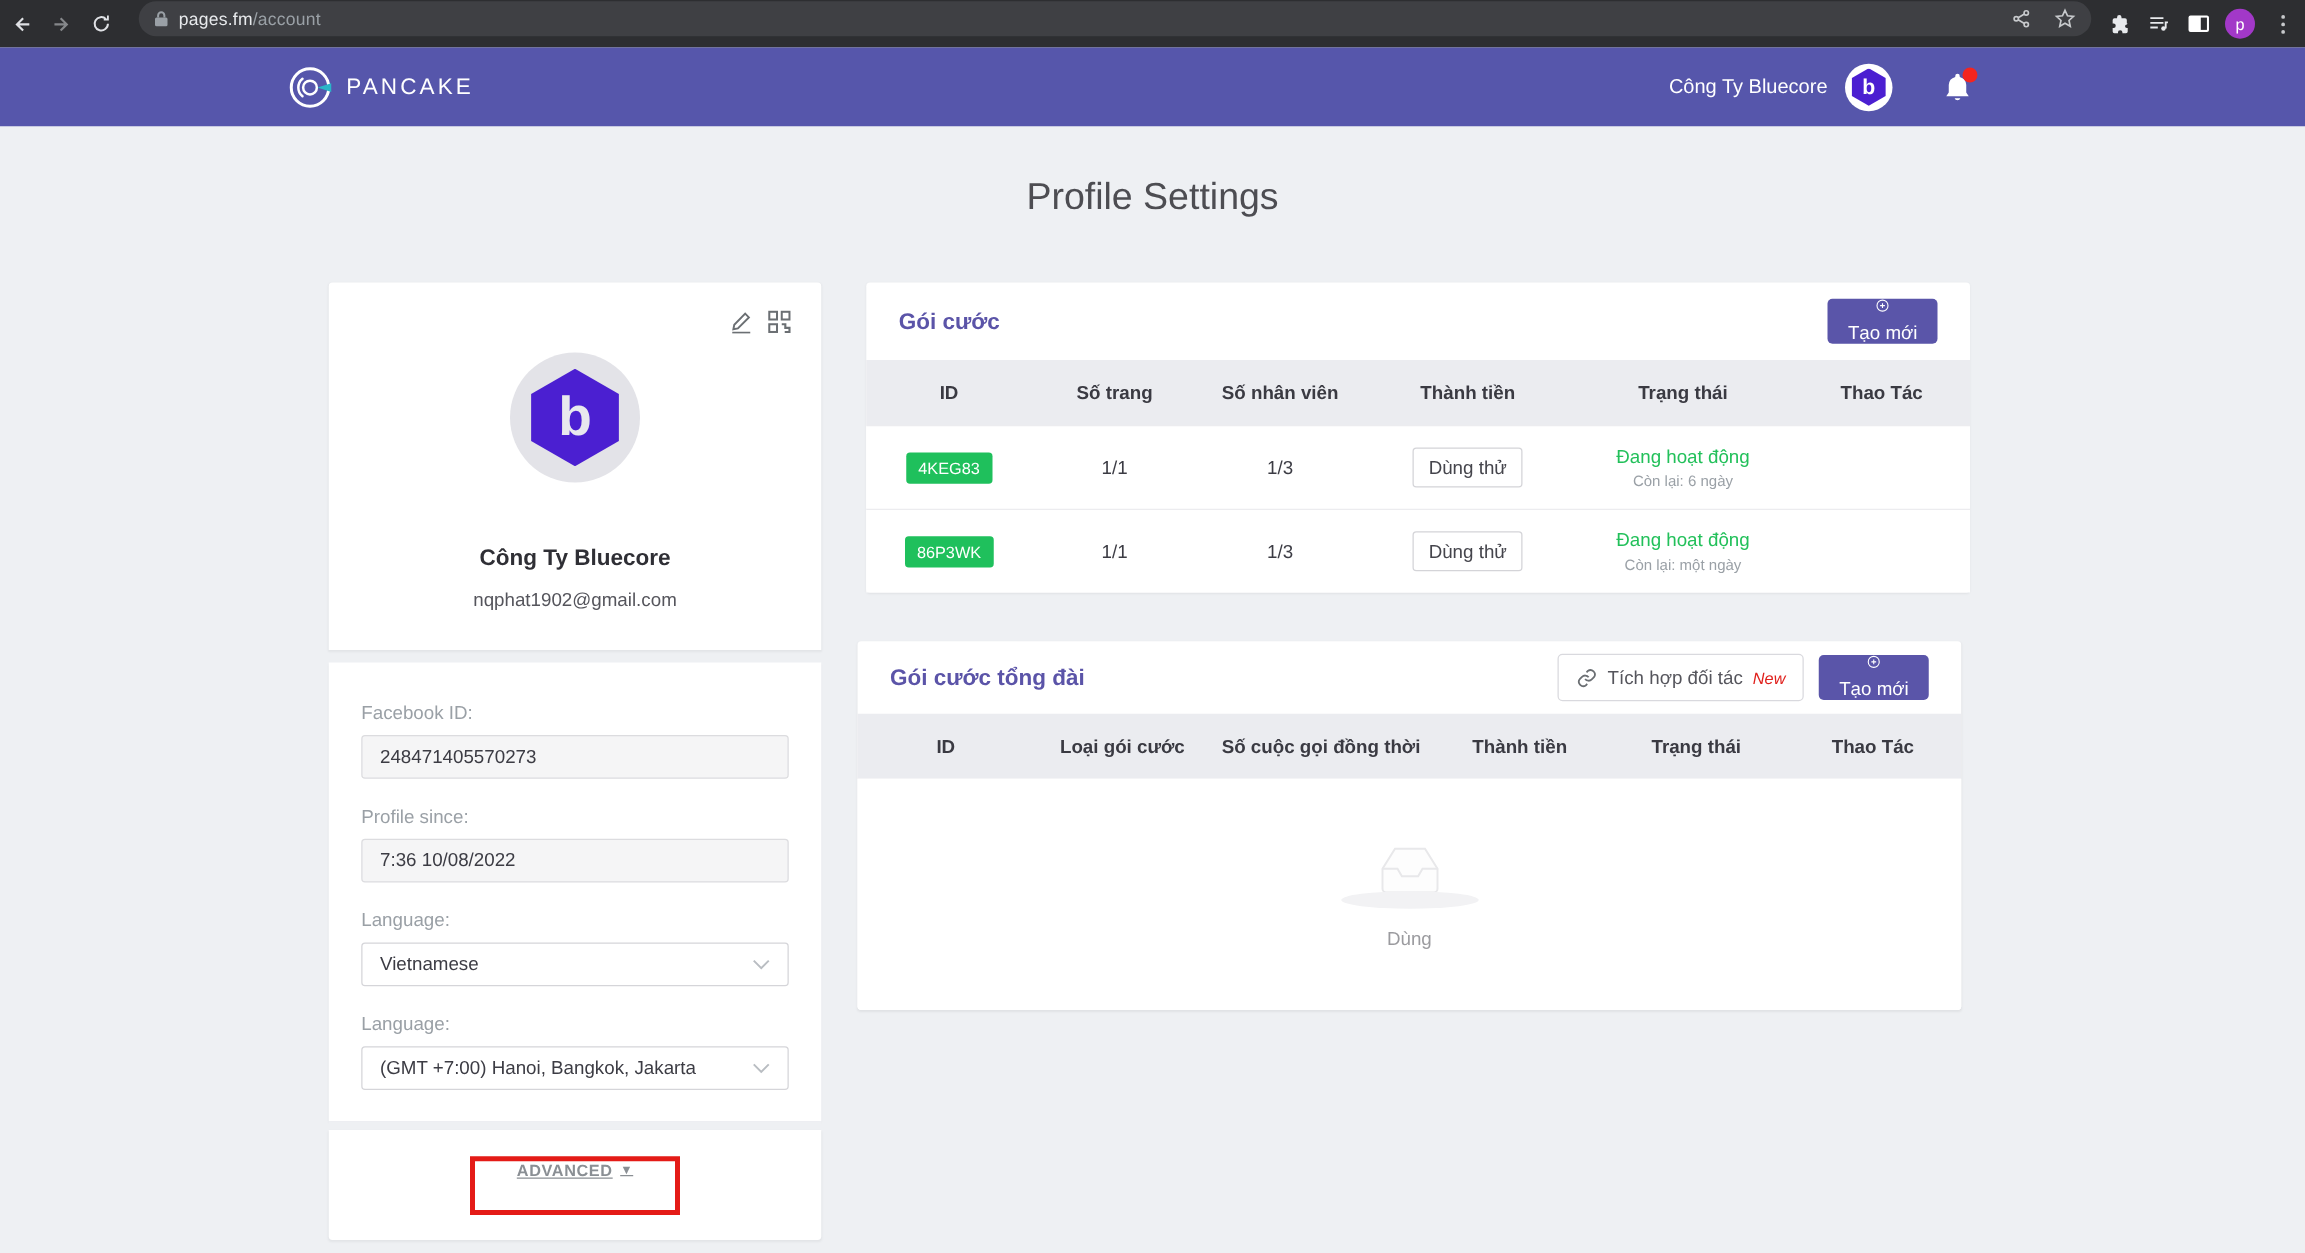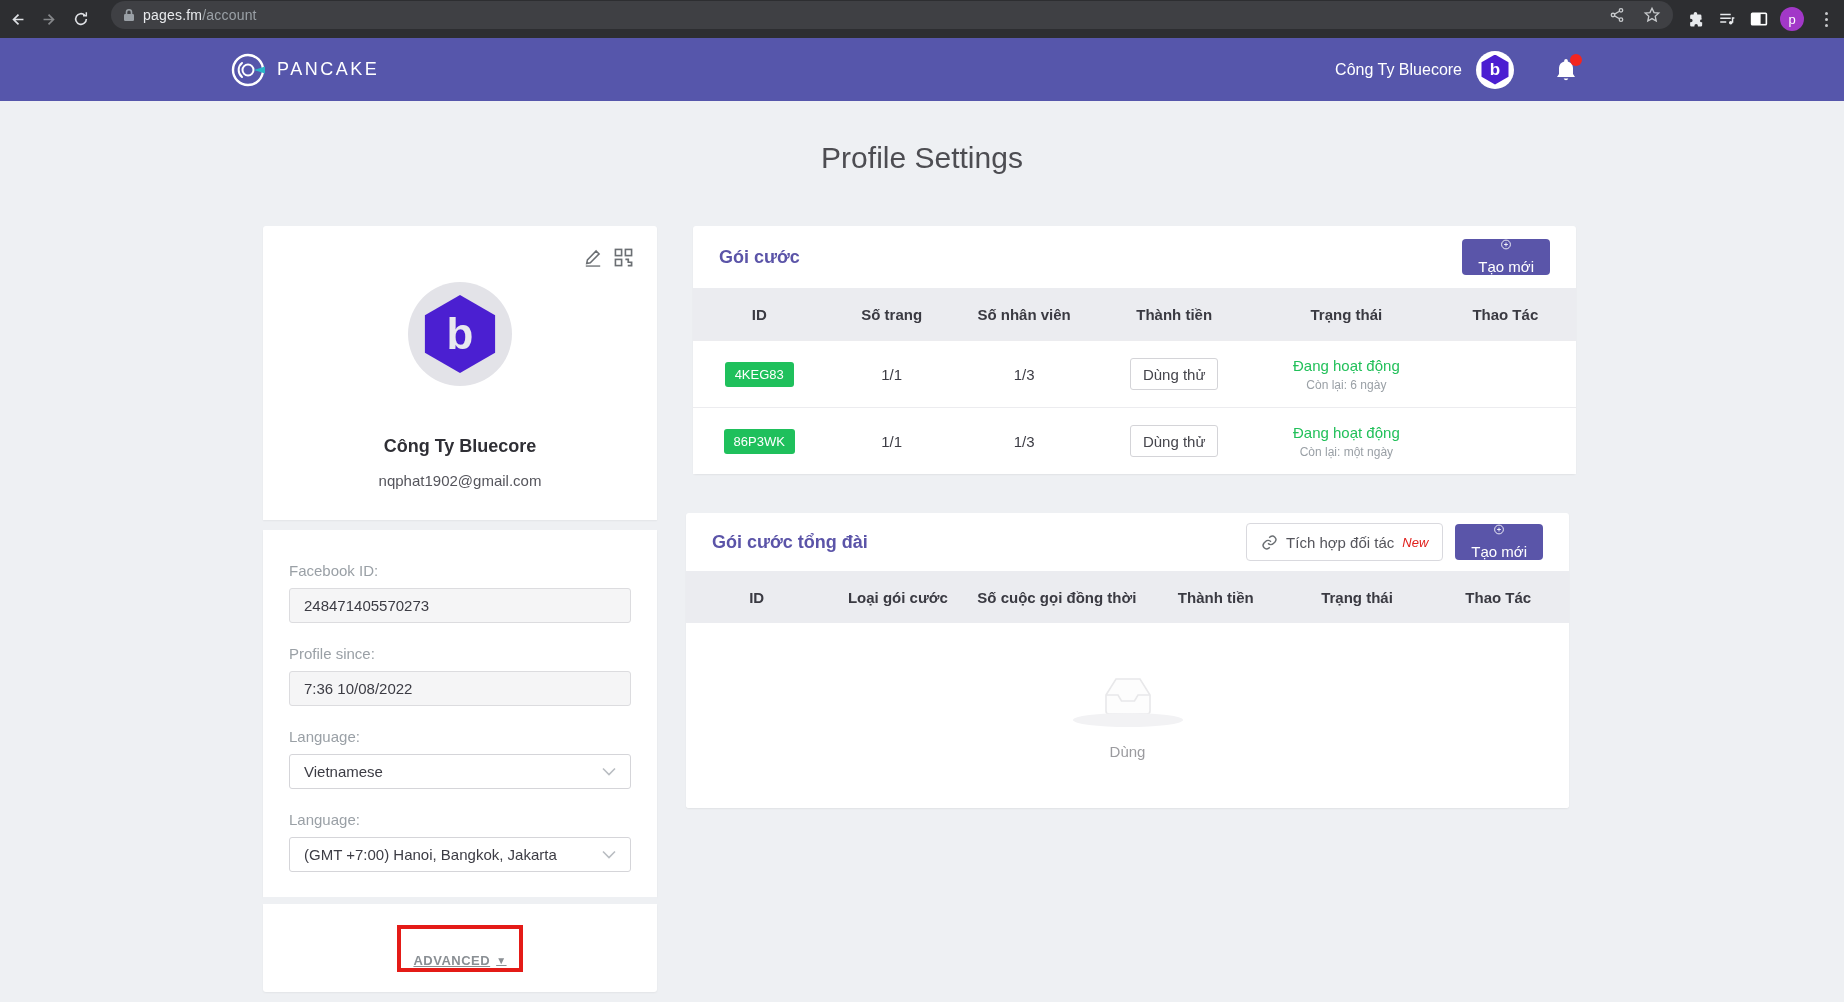--- a/index.html
+++ b/index.html
@@ -43,21 +43,21 @@
   .big-hexa { width:78px; height:78px; background:#4b1fd1; clip-path:polygon(50% 0,95% 26%,95% 74%,50% 100%,5% 74%,5% 26%); display:flex; align-items:center; justify-content:center; color:#e8e8ee; font-weight:bold; font-size:44px; }
   .pc-name { position:absolute; left:0; top:210px; width:100%; text-align:center; font-size:18px; font-weight:bold; color:#2f2f35; }
   .pc-email { position:absolute; left:0; top:246px; width:100%; text-align:center; font-size:15px; color:#55555c; }
   .pc-gap { height:10px; background:#eef0f3; }
   .pc-gap2 { height:7px; background:#eef0f3; }
   .pc-fields { height:367px; padding:32px 26px 0 26px; }
   .field-label { font-size:15px; color:#9aa0a6; margin-bottom:9px; }
   .field-input { width:342px; height:35px; background:#f5f5f6; border:1px solid #dcdcdf; border-radius:3px; font-size:15px; color:#3c3c44; padding:0 14px; display:flex; align-items:center; margin-bottom:22px; }
   .field-select { width:342px; height:35px; background:#fff; border:1px solid #d5d5d9; border-radius:3px; font-size:15px; color:#3c3c44; padding:0 14px; display:flex; align-items:center; justify-content:space-between; margin-bottom:22px; cursor:pointer; }
   .pc-bottom { height:88px; border-radius:0 0 3px 3px; display:flex; align-items:center; justify-content:center; }
-  .advanced-hl { border:4px solid #e41b17; width:126px; height:47px; display:flex; align-items:flex-end; justify-content:center; }
+  .advanced-hl { border:4px solid #e41b17; width:168px; height:47px; display:flex; align-items:flex-start; justify-content:center; }
   .advanced-btn { font-size:13px; font-weight:bold; letter-spacing:.5px; color:#8a8f94; text-decoration:underline; cursor:pointer; display:flex; align-items:center; gap:6px; }
   .advanced-btn .tri { font-size:10px; text-decoration:none; }
 
   
   .plans-card { position:absolute; left:693px; top:226px; width:883px; }
   .cc-card { position:absolute; left:686px; top:513px; width:883px; }
   .card-head { height:62px; display:flex; align-items:center; padding:0 26px; }
   .cc-card .card-head { height:58px; }
   .card-title { font-size:18px; font-weight:bold; color:#5b54a8; flex:1; }
   .btn-primary { background:#5a55a9; color:#fff; border:none; border-radius:4px; height:36px; padding:0 16px; font-size:15px; display:flex; align-items:center; gap:8px; cursor:pointer; font-family:inherit;flex-direction:column; }

